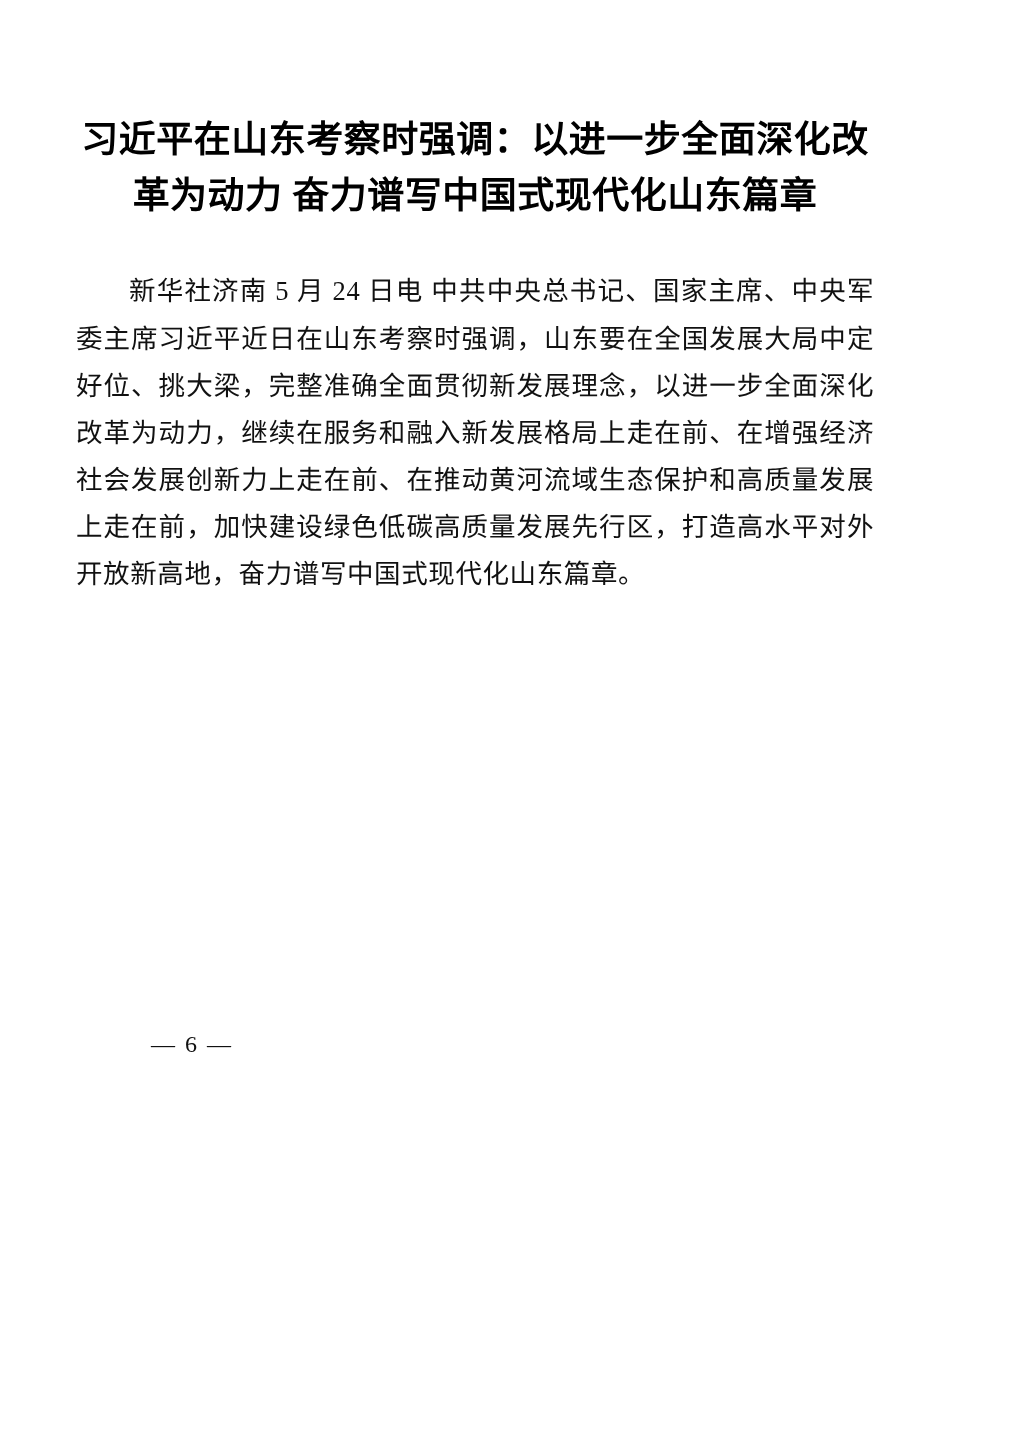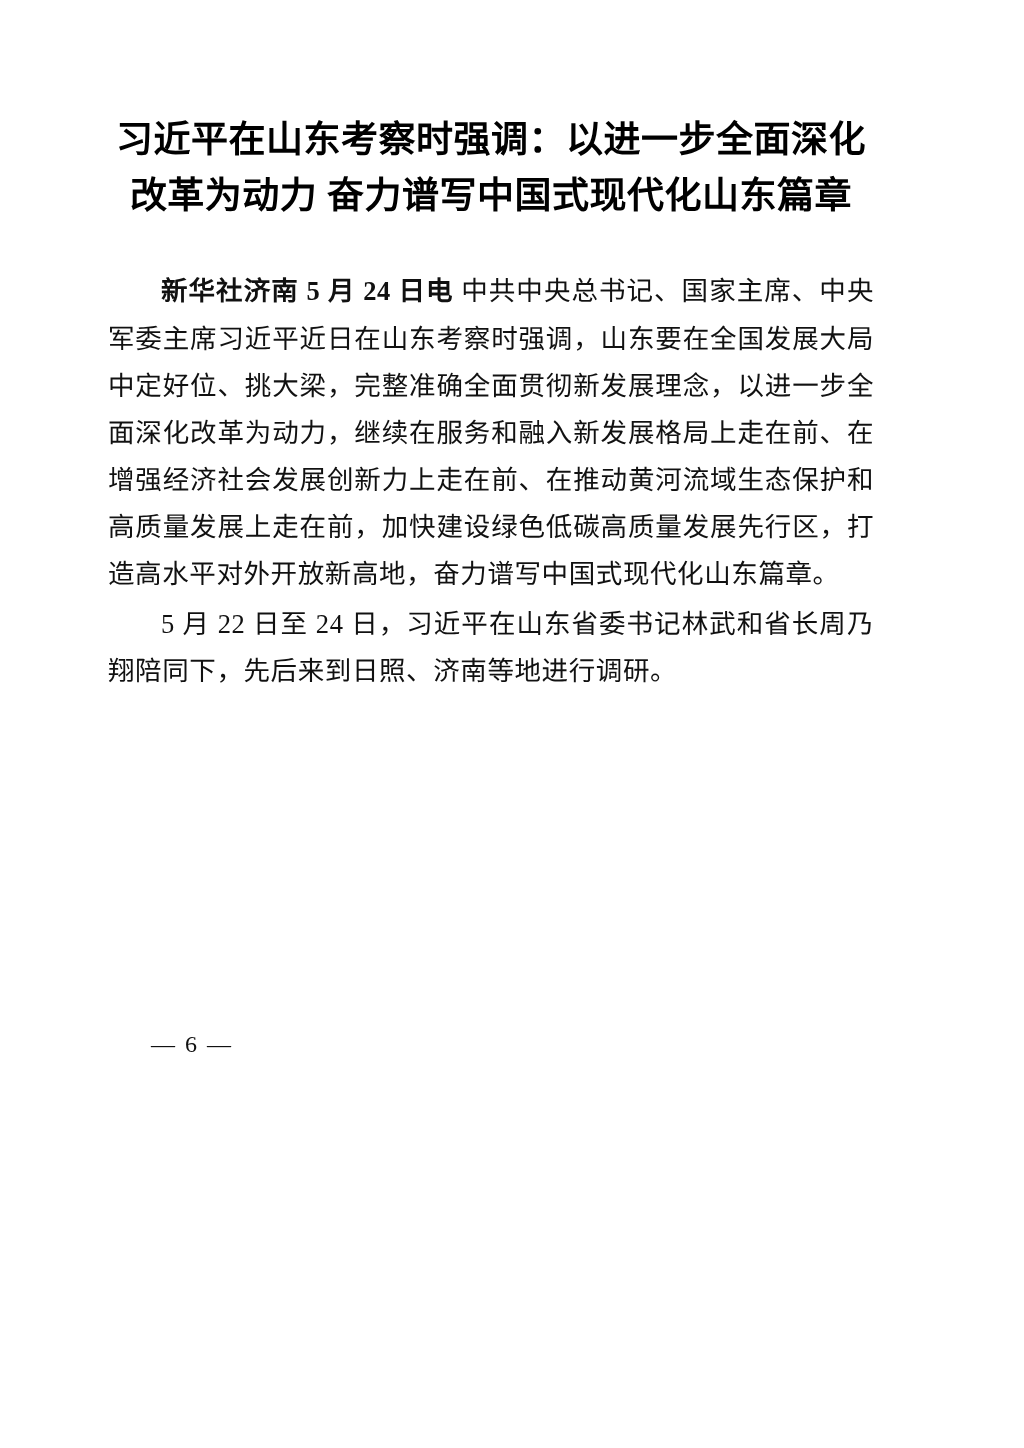--- a/index.html
+++ b/index.html
@@ -13,21 +13,21 @@
     height: 1448px;
     overflow: hidden;
     font-family: "Liberation Serif", "DejaVu Serif", serif;
     color: #111111;
   }
   .page {
     position: relative;
     width: 1024px;
     height: 1116px;
     box-sizing: border-box;
-    padding: 112px 150px 0 108px;
+    padding: 112px 150px 0 76px;
     background: #ffffff;
   }
   .doc-title {
     font-family: "Liberation Serif", "DejaVu Serif", serif;
     font-weight: bold;
     font-size: 37px;
     line-height: 1.52;
     text-align: center;
     letter-spacing: 0.5px;
     margin: 0 0 44px 0;
@@ -39,21 +39,21 @@
     text-align: justify;
     text-justify: inter-ideograph;
     letter-spacing: 0.6px;
     color: #111111;
   }
   .para {
     margin: 0 0 2px 0;
     text-indent: 2em;
   }
   .lead-source {
-    font-weight: bold;
+    font-weight: normal;
   }
   .page-number {
     position: absolute;
     left: 0;
     right: 0;
     bottom: 58px;
     text-align: center;
     font-size: 24px;
     letter-spacing: 2px;
     color: #111111;
@@ -65,20 +65,19 @@
 <body>
 
 <div class="page">
 
   <h1 class="doc-title">习近平在山东考察时强调：以进一步全面深化改革为动力 奋力谱写中国式现代化山东篇章</h1>
 
   <div class="body-text">
 
     <p class="para"><span class="lead-source">新华社济南 5 月 24 日电</span><span> 中共中央总书记、国家主席、中央军委主席习近平近日在山东考察时强调，山东要在全国发展大局中定好位、挑大梁，完整准确全面贯彻新发展理念，以进一步全面深化改革为动力，继续在服务和融入新发展格局上走在前、在增强经济社会发展创新力上走在前、在推动黄河流域生态保护和高质量发展上走在前，加快建设绿色低碳高质量发展先行区，打造高水平对外开放新高地，奋力谱写中国式现代化山东篇章。</span></p>
 
-    <p class="para"><span>5 月 22 日至 24 日，习近平在山东省委书记林武和省长周乃翔陪同下，先后来到日照、济南等地进行调研。</span></p>
 
 
   </div>
 
   <div class="page-number">— 6 —</div>
 
 </div>
 
 </body></html>

